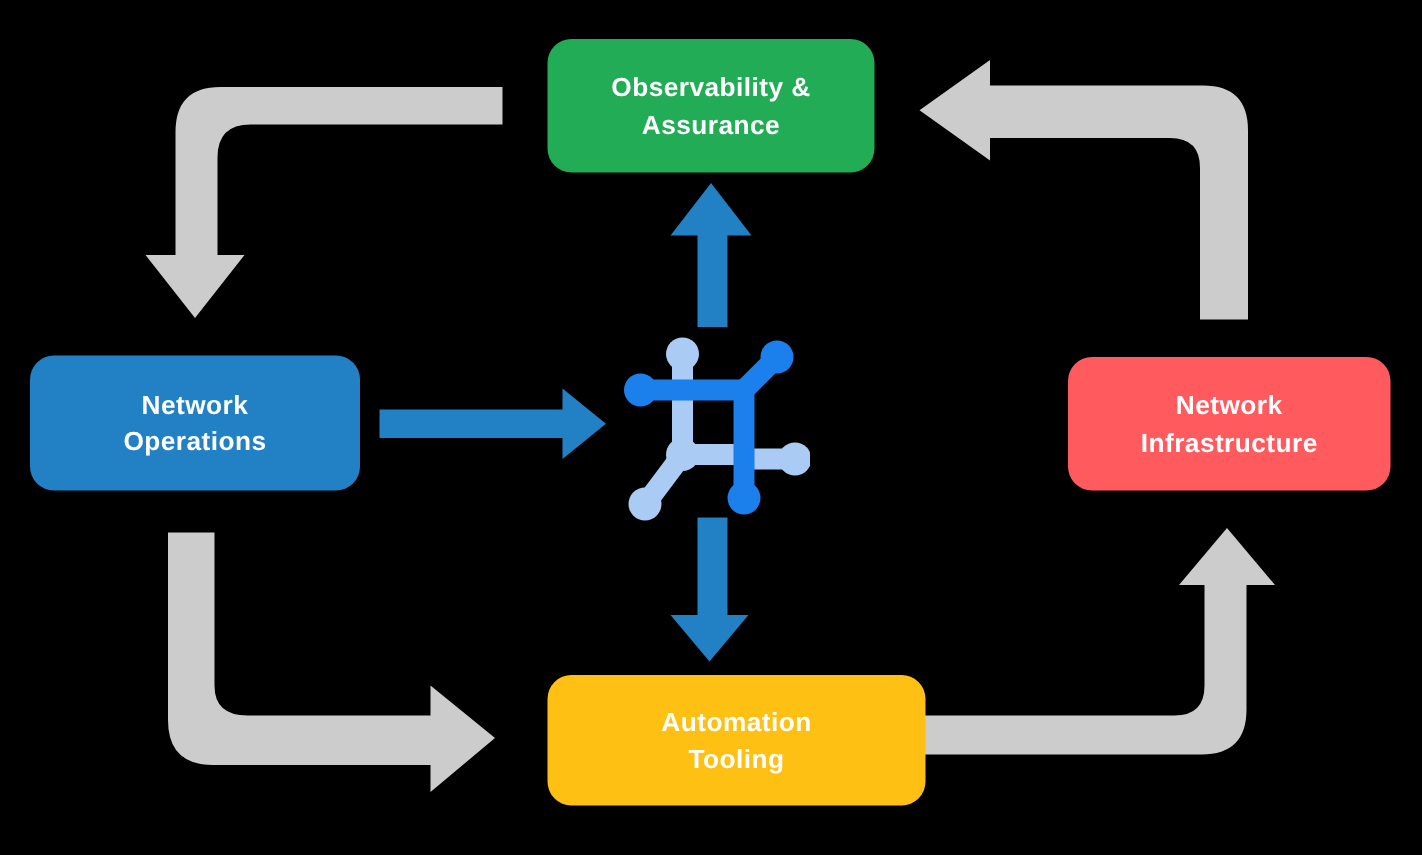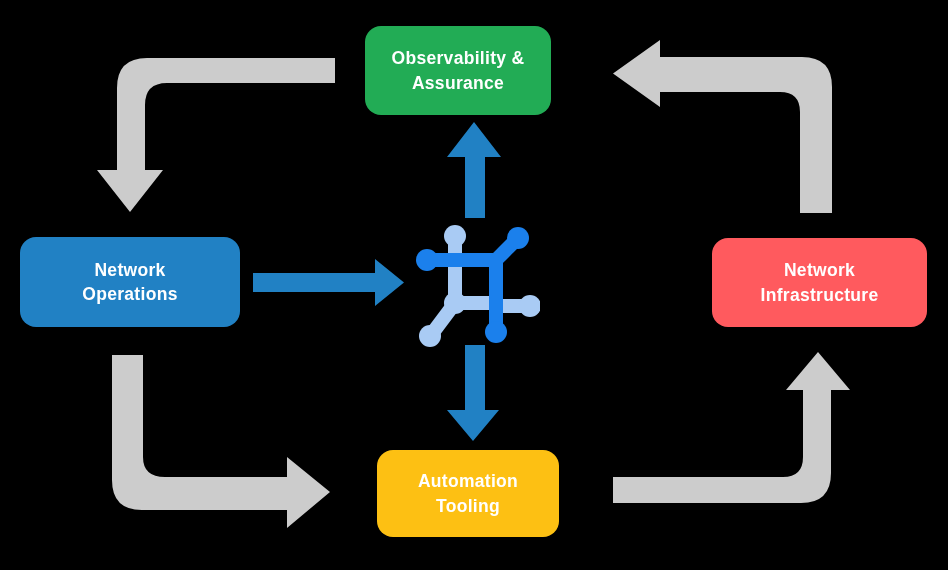--- a/index.html
+++ b/index.html
@@ -33,24 +33,24 @@
     text-align: center;
   }
   .node span {
     color: var(--label-text, #fff);
     font-size: 17.5px;
     font-weight: 600;
     letter-spacing: 0.3px;
     line-height: 1.4;
     white-space: pre-line;
   }
-  .node-green  { left: 365px; top: 26px;  width: 186px; height: 89px; background: var(--node-green,  #22AC55); }
+  .node-green  { left: 365px; top: 26px;  width: 218px; height: 89px; background: var(--node-green,  #22AC55); }
   .node-blue   { left: 20px;  top: 237px; width: 220px; height: 90px; background: var(--node-blue,   #2181C4); }
   .node-red    { left: 712px; top: 238px; width: 215px; height: 89px; background: var(--node-red,    #FF5A5E); }
-  .node-yellow { left: 377px; top: 450px; width: 182px; height: 87px; background: var(--node-yellow, #FDC013); }
+  .node-yellow { left: 365px; top: 450px; width: 252px; height: 87px; background: var(--node-yellow, #FDC013); }
   .core-icon {
     position: absolute;
     left: 410px;
     top: 220px;
     width: 130px;
     height: 130px;
   }
   .icon-light-line { stroke: var(--icon-light-blue, #A9CBF4); stroke-width: 14; fill: none; stroke-linejoin: round; }
   .icon-light-node { fill: var(--icon-light-blue, #A9CBF4); }
   .icon-dark-line  { stroke: var(--icon-dark-blue, #1B80EC); stroke-width: 14; fill: none; stroke-linejoin: round; }

